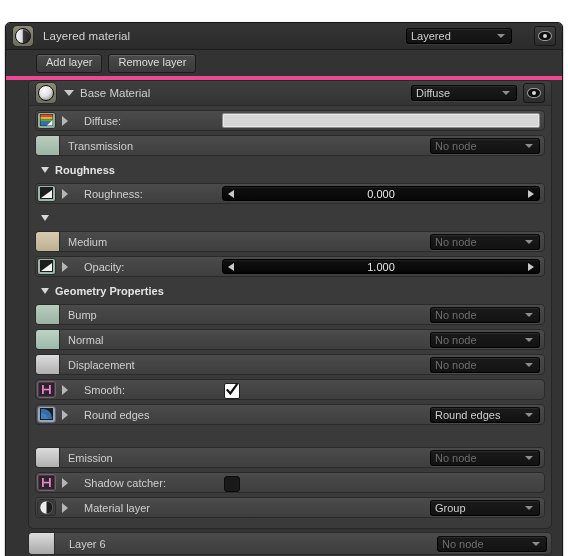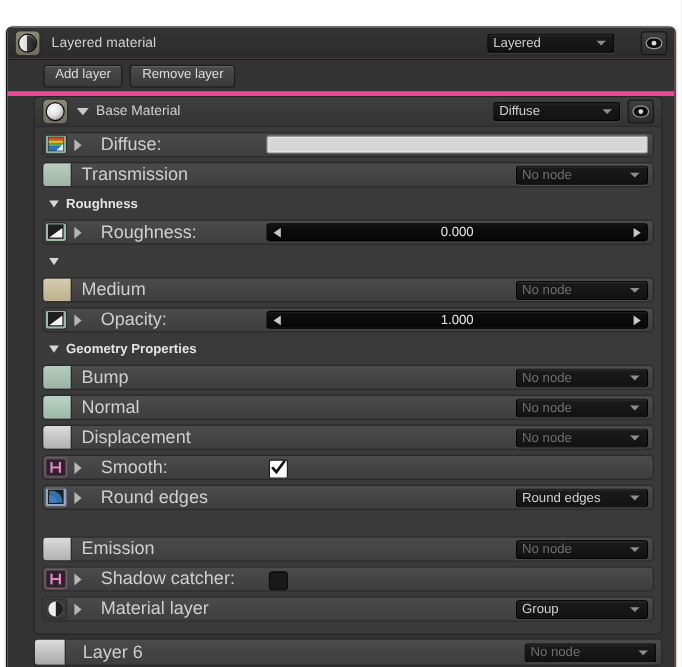--- a/index.html
+++ b/index.html
@@ -151,21 +151,21 @@
     box-sizing:border-box;
   }
   .icon-btn{
     width:19px;height:17px;flex:none;margin-left:1px;
     border:1px solid #2e2e2e;border-radius:3px;
     display:flex;align-items:center;justify-content:center;
     box-sizing:border-box;
     overflow:hidden;
   }
   .row-label{
-    color:#cfcfcf;font-size:15px;margin-left:10px;white-space:nowrap;
+    color:#cfcfcf;font-size:11px;margin-left:10px;white-space:nowrap;
   }
   .row-label.ind{margin-left:8px;}
   
   .group-head{
     height:20px;display:flex;align-items:center;
     margin:2px 0 3px 0;padding-left:6px;
   }
   .group-head .gt{
     width:0;height:0;flex:none;margin-right:6px;
     border-left:4.5px solid transparent;border-right:4.5px solid transparent;

